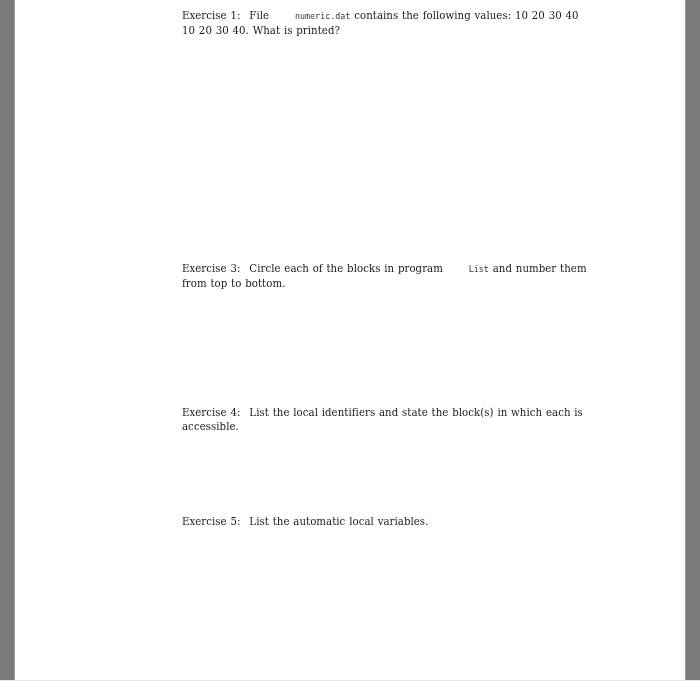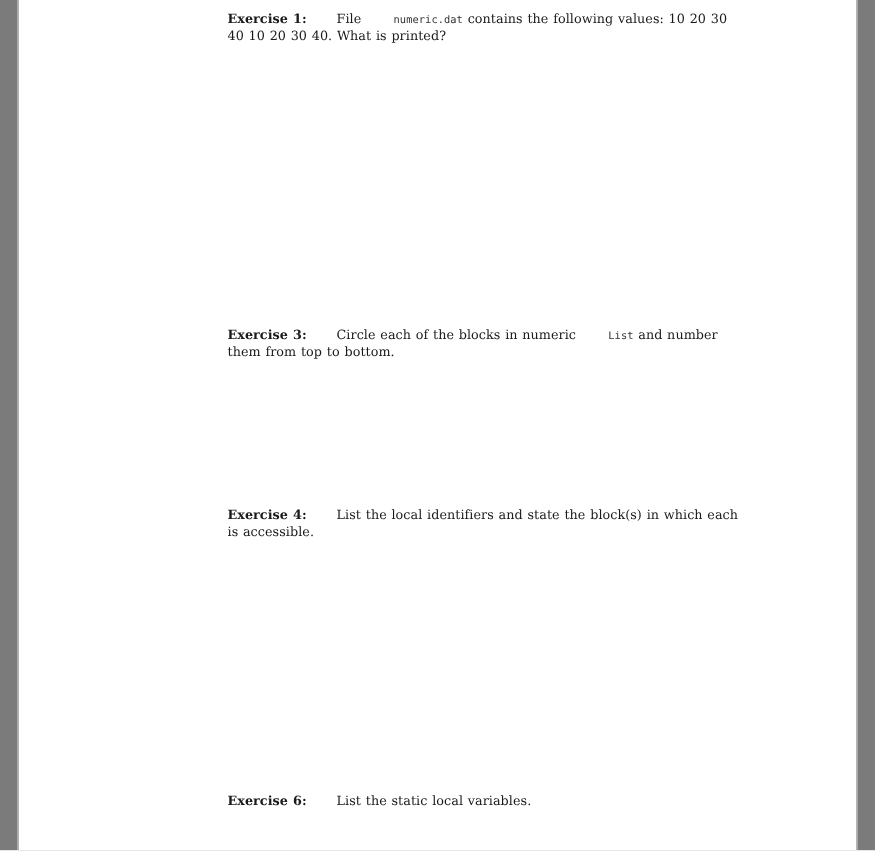--- a/index.html
+++ b/index.html
@@ -37,22 +37,22 @@
       position: absolute;
       left: 167px;
       width: 410px;
       font-size: 10.2px;
       line-height: 13.5px;
       color: #1a1a1a;
       letter-spacing: 0.05px;
       word-spacing: 0.5px;
     }
     .ex-label {
-      font-weight: bold;
-      margin-right: 20px;
+      font-weight: normal;
+      margin-right: 5px;
     }
     .mono {
       font-family: "DejaVu Sans Mono", "Liberation Mono", monospace;
       font-size: 8.3px;
       color: #333;
       margin-left: 22px;
     }
   </style>
 </head>
 <body>
@@ -60,28 +60,28 @@
 <div class="page">
 
   <div class="exercise" style="top:9px;">
     <span class="ex-label">Exercise 1:</span>
     <span>File </span><span class="mono">numeric.dat</span><span> contains the following values: 10 20 30 40 10 20 30 40. What is printed?</span>
   </div>
 
 
   <div class="exercise" style="top:262px;">
     <span class="ex-label">Exercise 3:</span>
-    <span>Circle each of the blocks in numeric </span><span class="mono">List</span><span> and number them from top to bottom.</span>
+    <span>Circle each of the blocks in program </span><span class="mono">List</span><span> and number them from top to bottom.</span>
   </div>
 
   <div class="exercise" style="top:406px; width:420px;">
     <span class="ex-label">Exercise 4:</span>
     <span>List the local identifiers and state the block(s) in which each is accessible.</span>
   </div>
 
+  <div class="exercise" style="top:515px;">
+    <span class="ex-label">Exercise 5:</span>
+    <span>List the automatic local variables.</span>
+  </div>
 
-  <div class="exercise" style="top:635px;">
-    <span class="ex-label">Exercise 6:</span>
-    <span>List the static local variables.</span>
-  </div>
 
 </div>
 <div class="bottom-line"></div>
 
 </body></html>

